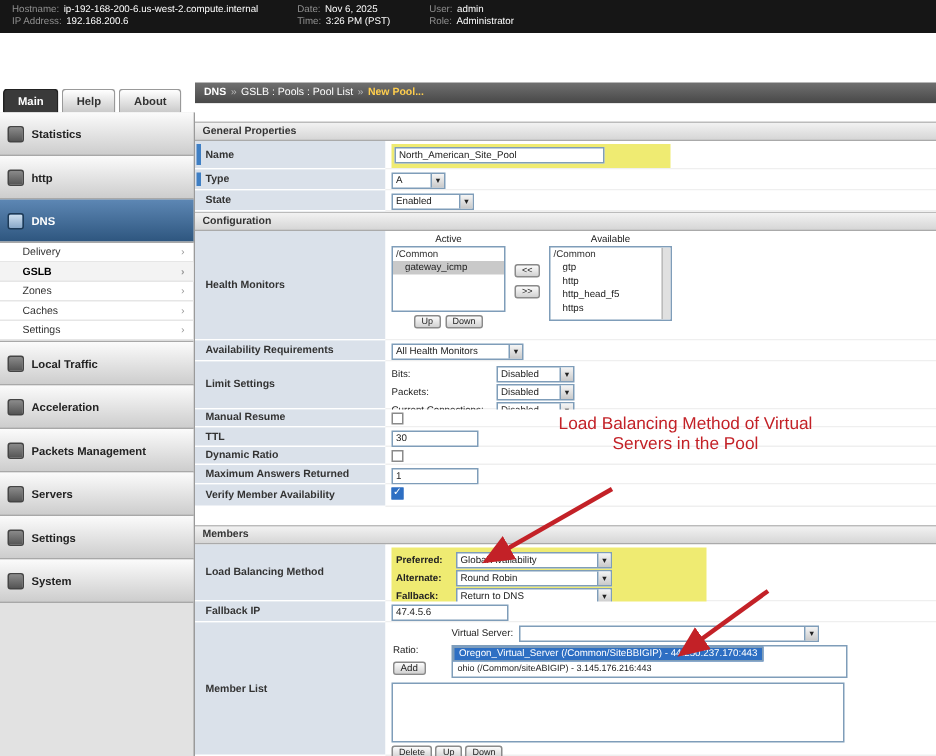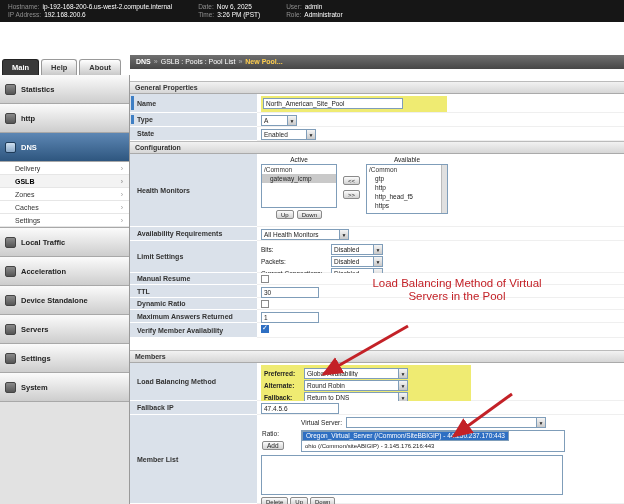--- a/index.html
+++ b/index.html
@@ -168,21 +168,21 @@
     <div class="snav">
         <span class="sicon"></span>
         <span>Local Traffic</span>
       </div>
     <div class="snav">
         <span class="sicon"></span>
         <span>Acceleration</span>
       </div>
     <div class="snav">
         <span class="sicon"></span>
-        <span>Device Standalone</span>
+        <span>Packets Management</span>
       </div>
     <div class="snav">
         <span class="sicon"></span>
         <span>Servers</span>
       </div>
     <div class="snav">
         <span class="sicon"></span>
         <span>Settings</span>
       </div>
     <div class="snav">

